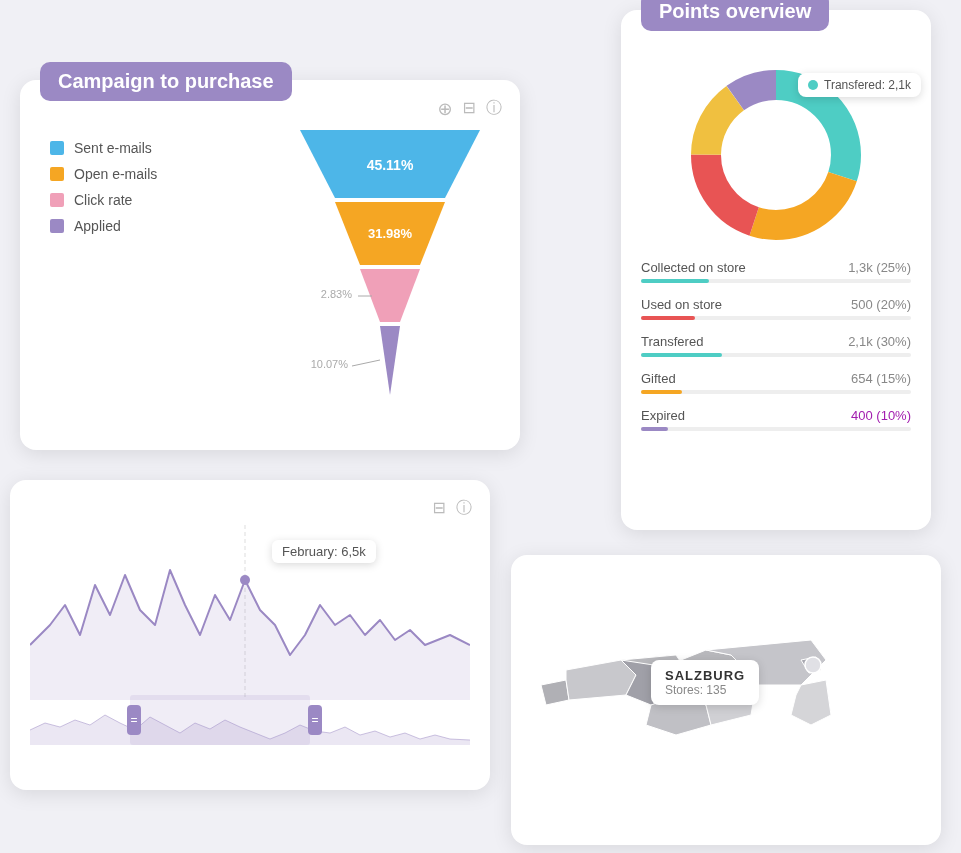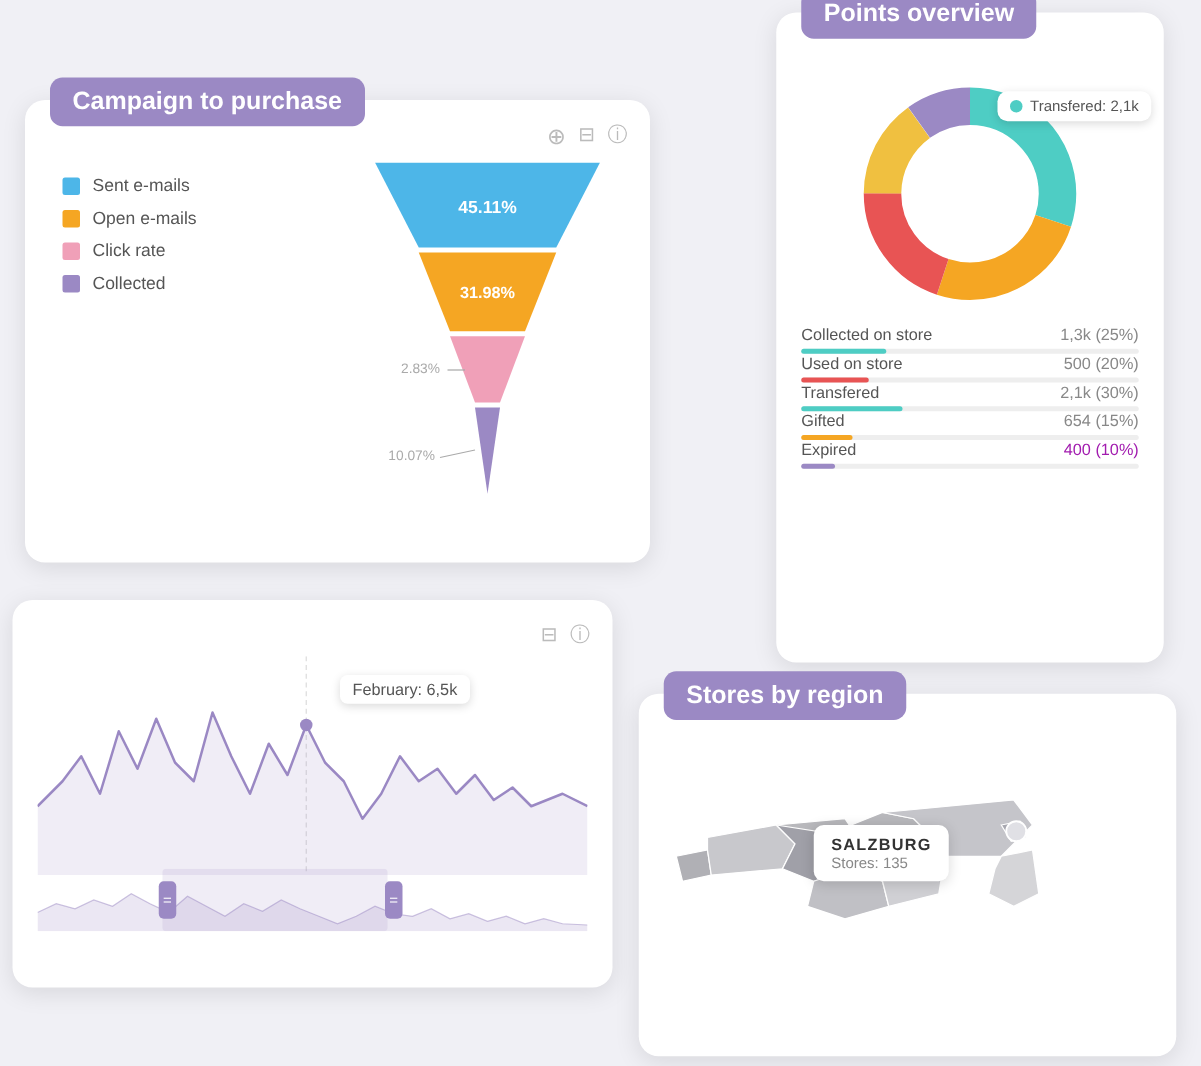--- a/index.html
+++ b/index.html
@@ -50,21 +50,21 @@
       color: #aaa;
       font-size: 18px;
     }
 
     .legend {
       margin-top: 10px;
       margin-left: 10px;
     }
     .legend-item {
       display: flex;
-      align-items: flex-end;
+      align-items: center;
       margin-bottom: 10px;
       font-size: 14px;
       color: #555;
     }
     .legend-dot {
       width: 14px;
       height: 14px;
       border-radius: 2px;
       margin-right: 10px;
       flex-shrink: 0;
@@ -120,21 +120,21 @@
       height: 10px;
       border-radius: 50%;
       background: #4ecdc4;
     }
 
     .points-list {
       margin-top: 15px;
     }
 
     .points-item {
-      margin-bottom: 0;
+      margin-bottom: 14px;
     }
 
     .points-item-row {
       display: flex;
       justify-content: space-between;
       font-size: 13px;
       color: #555;
       margin-bottom: 4px;
     }
 
@@ -246,21 +246,21 @@
     <div class="legend-item">
       <div class="legend-dot" style="background:#f5a623;"></div>
       <span>Open e-mails</span>
     </div>
     <div class="legend-item">
       <div class="legend-dot" style="background:#f0a0b8;"></div>
       <span>Click rate</span>
     </div>
     <div class="legend-item">
       <div class="legend-dot" style="background:#9b89c4;"></div>
-      <span>Collected</span>
+      <span>Applied</span>
     </div>
   </div>
 
   <div class="funnel-container">
     <svg width="220" height="300" viewBox="0 0 220 300">
 
       <polygon points="20,0 200,0 165,68 55,68" fill="#4db6e8"></polygon>
       <text x="110" y="40" text-anchor="middle" fill="white" font-size="14" font-weight="600">45.11%</text>
 
       <polygon points="55,72 165,72 140,135 80,135" fill="#f5a623"></polygon>
@@ -381,21 +381,20 @@
       <rect x="97" y="10" width="14" height="30" fill="#9b89c4" rx="4"></rect>
       <text x="104" y="29" text-anchor="middle" fill="white" font-size="12">=</text>
 
       <rect x="278" y="10" width="14" height="30" fill="#9b89c4" rx="4"></rect>
       <text x="285" y="29" text-anchor="middle" fill="white" font-size="12">=</text>
     </svg>
   </div>
 </div>
 
 <div class="card" id="stores-card">
-  <span class="card-title">Stores by region</span>
 
   <div class="map-area" style="margin-top:20px;">
     
     <svg width="390" height="210" viewBox="0 0 390 210">
 
       <path d="M10,80 L35,75 L38,95 L15,100 Z" fill="#b0b0b5" stroke="white" stroke-width="1"></path>
 
       <path d="M35,65 L90,55 L105,70 L95,90 L38,95 L35,75 Z" fill="#c8c8cc" stroke="white" stroke-width="1"></path>
 
       <path d="M90,55 L145,50 L155,65 L150,90 L120,100 L95,90 L105,70 Z" fill="#a0a0a8" stroke="white" stroke-width="1"></path>

